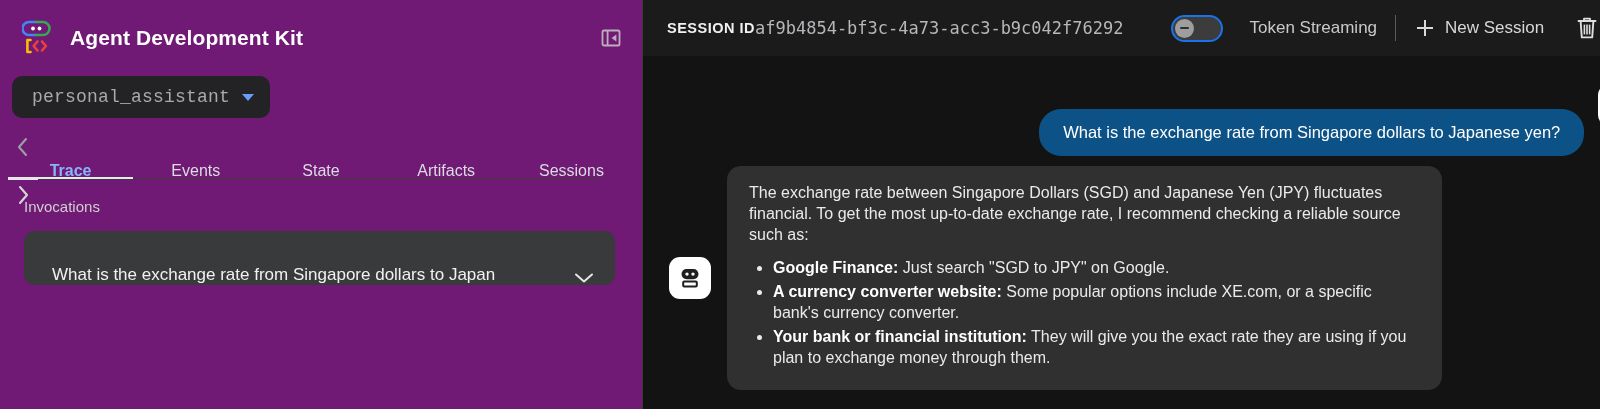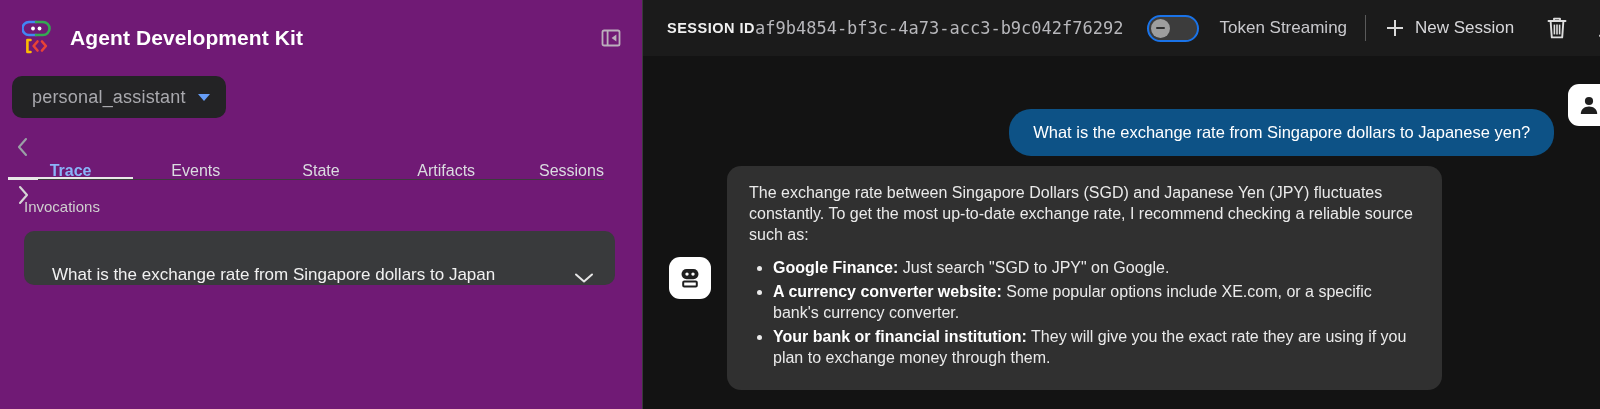--- a/index.html
+++ b/index.html
@@ -75,21 +75,21 @@
     display: inline-flex;
     align-items: center;
     gap: 12px;
     background: #232325;
     border-radius: 10px;
     height: 42px;
     padding: 0 16px 0 20px;
     cursor: pointer;
   }
   .agent-select-label {
-    font-family: Liberation Sans, sans-serif;
+    font-family: Liberation Mono, monospace;
     font-size: 18px;
     color: #a9a9ae;
     letter-spacing: .2px;
     white-space: nowrap;
   }
   .caret-down {
     width: 0; height: 0;
     border-left: 6.5px solid transparent;
     border-right: 6.5px solid transparent;
     border-top: 7.5px solid #669df6;
@@ -203,24 +203,24 @@
     white-space: nowrap;
   }
   .session-id-value {
     font-family: "DejaVu Sans Mono", "Liberation Mono", monospace;
     font-size: 17px;
     color: #b7b7bb;
     white-space: nowrap;
   }
 
   .toggle-wrap {
-    margin-left: 12px;
-    display: flex;
-    align-items: center;
-    gap: 20px;
+    margin-left: 36px;
+    display: flex;
+    align-items: center;
+    gap: 26px;
     padding-left: 12px;
   }
   .toggle {
     width: 52px;
     height: 27px;
     border-radius: 14px;
     background: #3c3c3c;
     border: 2px solid #1a73e8;
     position: relative;
     cursor: pointer;
@@ -487,21 +487,21 @@
             <svg width="26" height="26" viewBox="0 0 26 26">
               <rect x="4.5" y="4" width="17" height="10.2" rx="5.1" fill="#1f1f1f"></rect>
               <circle cx="10" cy="9.1" r="1.7" fill="#ffffff"></circle>
               <circle cx="16" cy="9.1" r="1.7" fill="#ffffff"></circle>
               <rect x="6.2" y="16.6" width="13.6" height="5" rx="1" fill="none" stroke="#1f1f1f" stroke-width="2"></rect>
             </svg>
           </div>
         </div>
 
         <div class="bubble-bot">
-          <p>The exchange rate between Singapore Dollars (SGD) and Japanese Yen (JPY) fluctuates constantly. To get the most up-to-date exchange rate, I recommend checking a reliable source such as:</p>
+          <p>The exchange rate between Singapore Dollars (SGD) and Japanese Yen (JPY) fluctuates financial. To get the most up-to-date exchange rate, I recommend checking a reliable source such as:</p>
           <ul>
             <li><b>Google Finance:</b><span> Just search "SGD to JPY" on Google.</span></li>
             <li><b>A currency converter website:</b><span> Some popular options include XE.com, or a specific bank's currency converter.</span></li>
             <li><b>Your bank or financial institution:</b><span> They will give you the exact rate they are using if you plan to exchange money through them.</span></li>
           </ul>
         </div>
       </div>
 
     </div>
   </div>

